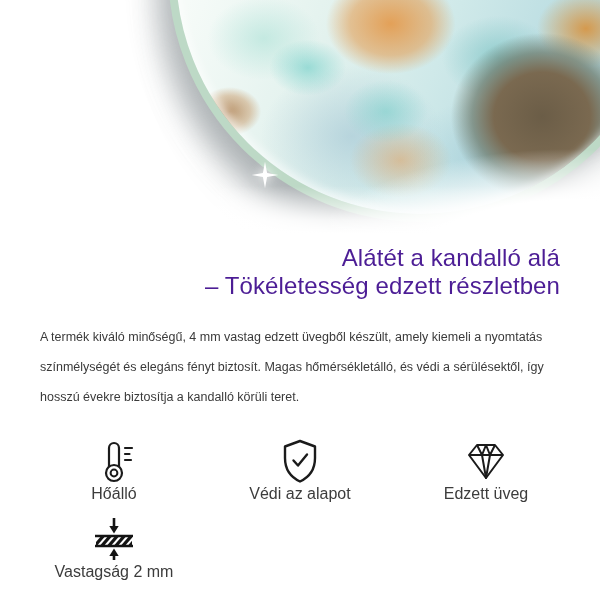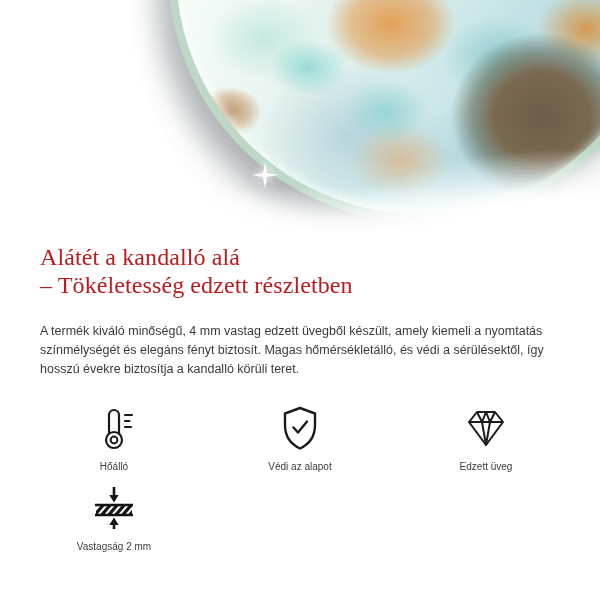--- a/index.html
+++ b/index.html
@@ -32,35 +32,35 @@
   }
   .sparkle{position:absolute;left:250px;top:160px;width:30px;height:30px;
     filter:drop-shadow(0 0 5px rgba(255,255,255,0.95));}
   .fade{position:absolute;inset:0;pointer-events:none;
     background:
       radial-gradient(380px 170px at 95% 115%, #ffffff 42%, rgba(255,255,255,0) 72%),
       linear-gradient(to bottom, rgba(255,255,255,0) 186px, rgba(255,255,255,0.85) 220px, #ffffff 233px);}
   
   .content{padding:0 40px;}
   h1{
-    margin:8px 0 0 0;font-family:Liberation Serif, serif;
-    font-size:24px;line-height:27.5px;font-weight:400;color:#b91c1c;letter-spacing:0.1px;
+    margin:8px 0 0 0;font-family:Liberation Sans, sans-serif;
+    font-size:24px;line-height:27.5px;font-weight:400;color:#4c1d95;letter-spacing:0.1px;text-align:right;
   }
   h1 span{display:block;}
   .desc{
-    margin:23px 0 0 0;width:508px;font-size:12.5px;line-height:19px;color:#3a3a3a;
+    margin:23px 0 0 0;width:508px;font-size:12.5px;line-height:30px;color:#3a3a3a;
   }
   
   .features{
     margin-top:25px;display:grid;grid-template-columns:148px 224px 148px;
     row-gap:12px;justify-items:center;
   }
   .cell{display:flex;flex-direction:column;align-items:center;}
   .ficon{height:48px;display:flex;align-items:center;justify-content:center;}
-  .flabel{margin-top:9px;font-size:10px;color:#3c3c3c;white-space:nowrap;}
+  .flabel{font-size:16px;color:#3c3c3c;white-space:nowrap;}
   svg{display:block;}
 </style>
 </head>
 <body>
 
 <div class="hero">
   <div class="disc"></div>
   <svg class="sparkle" width="30" height="30" viewBox="0 0 36 36">
     <path d="M18 2 L20.5 15.5 L34 18 L20.5 20.5 L18 34 L15.5 20.5 L2 18 L15.5 15.5 Z" fill="#ffffff"></path>
   </svg>

